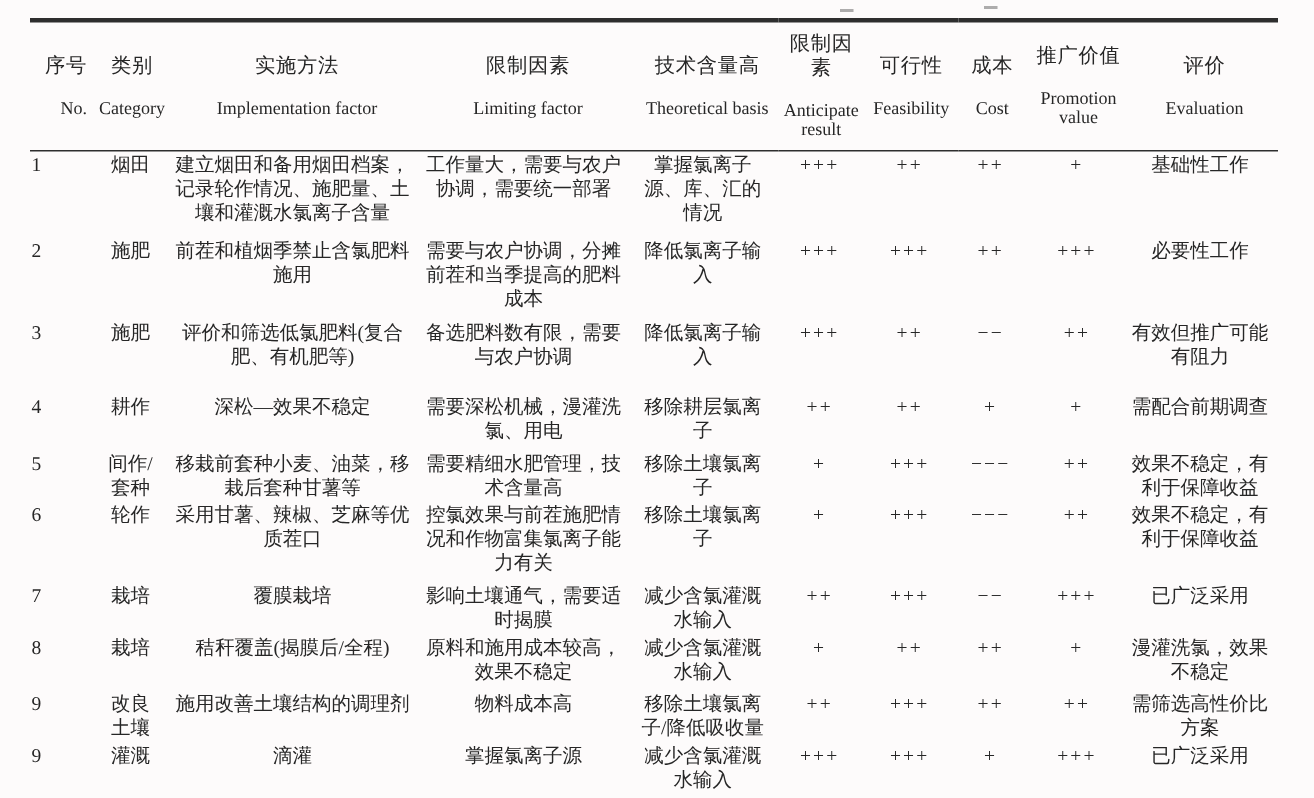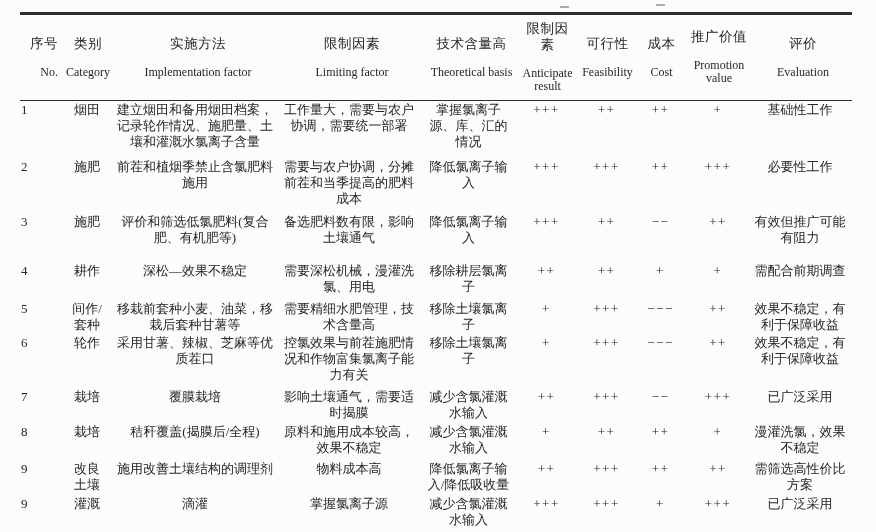--- a/index.html
+++ b/index.html
@@ -168,21 +168,21 @@
           <td class="col-anticipate">+++</td>
           <td class="col-feasibility">+++</td>
           <td class="col-cost">++</td>
           <td class="col-promotion">+++</td>
           <td class="col-evaluation">必要性工作</td>
         </tr>
         <tr>
           <td class="col-no">3</td>
           <td class="col-category">施肥</td>
           <td class="col-method">评价和筛选低氯肥料(复合肥、有机肥等)</td>
-          <td class="col-limiting">备选肥料数有限，影响土壤通气</td>
+          <td class="col-limiting">备选肥料数有限，需要与农户协调</td>
           <td class="col-basis">降低氯离子输入</td>
           <td class="col-anticipate">+++</td>
           <td class="col-feasibility">++</td>
           <td class="col-cost">−−</td>
           <td class="col-promotion">++</td>
           <td class="col-evaluation">有效但推广可能有阻力</td>
         </tr>
         <tr>
           <td class="col-no">4</td>
           <td class="col-category">耕作</td>
@@ -243,21 +243,21 @@
           <td class="col-cost">++</td>
           <td class="col-promotion">+</td>
           <td class="col-evaluation">漫灌洗氯，效果不稳定</td>
         </tr>
         <tr>
           <td class="col-no">9</td>
           <td class="col-category">改良
 土壤</td>
           <td class="col-method">施用改善土壤结构的调理剂</td>
           <td class="col-limiting">物料成本高</td>
-          <td class="col-basis">降低氯离子输入/降低吸收量</td>
+          <td class="col-basis">移除土壤氯离子/降低吸收量</td>
           <td class="col-anticipate">++</td>
           <td class="col-feasibility">+++</td>
           <td class="col-cost">++</td>
           <td class="col-promotion">++</td>
           <td class="col-evaluation">需筛选高性价比方案</td>
         </tr>
         <tr>
           <td class="col-no">9</td>
           <td class="col-category">灌溉</td>
           <td class="col-method">滴灌</td>

